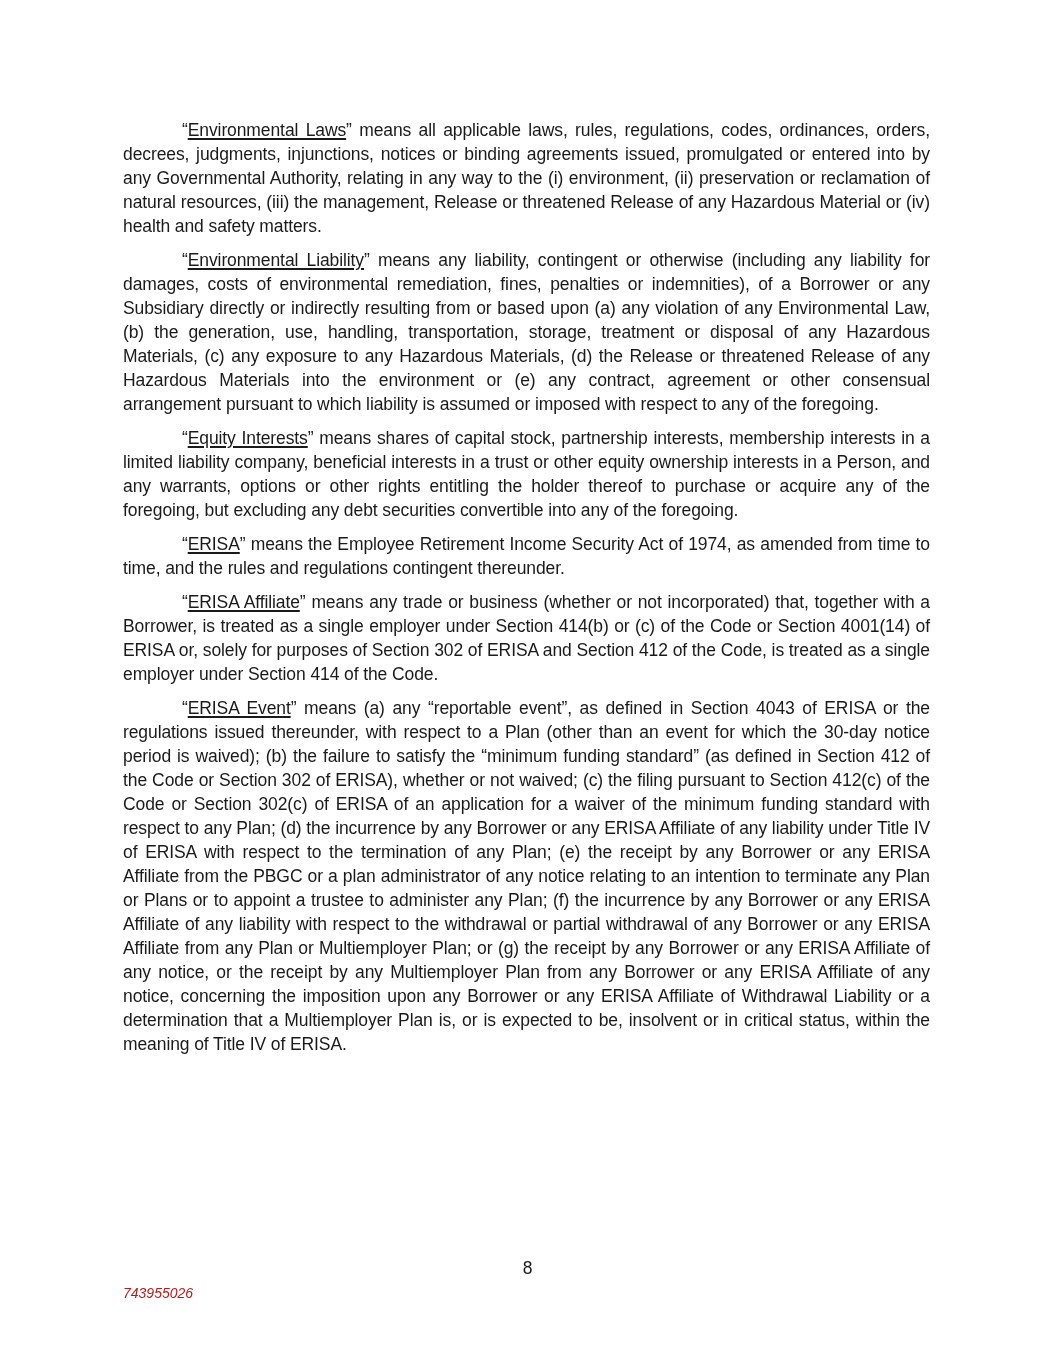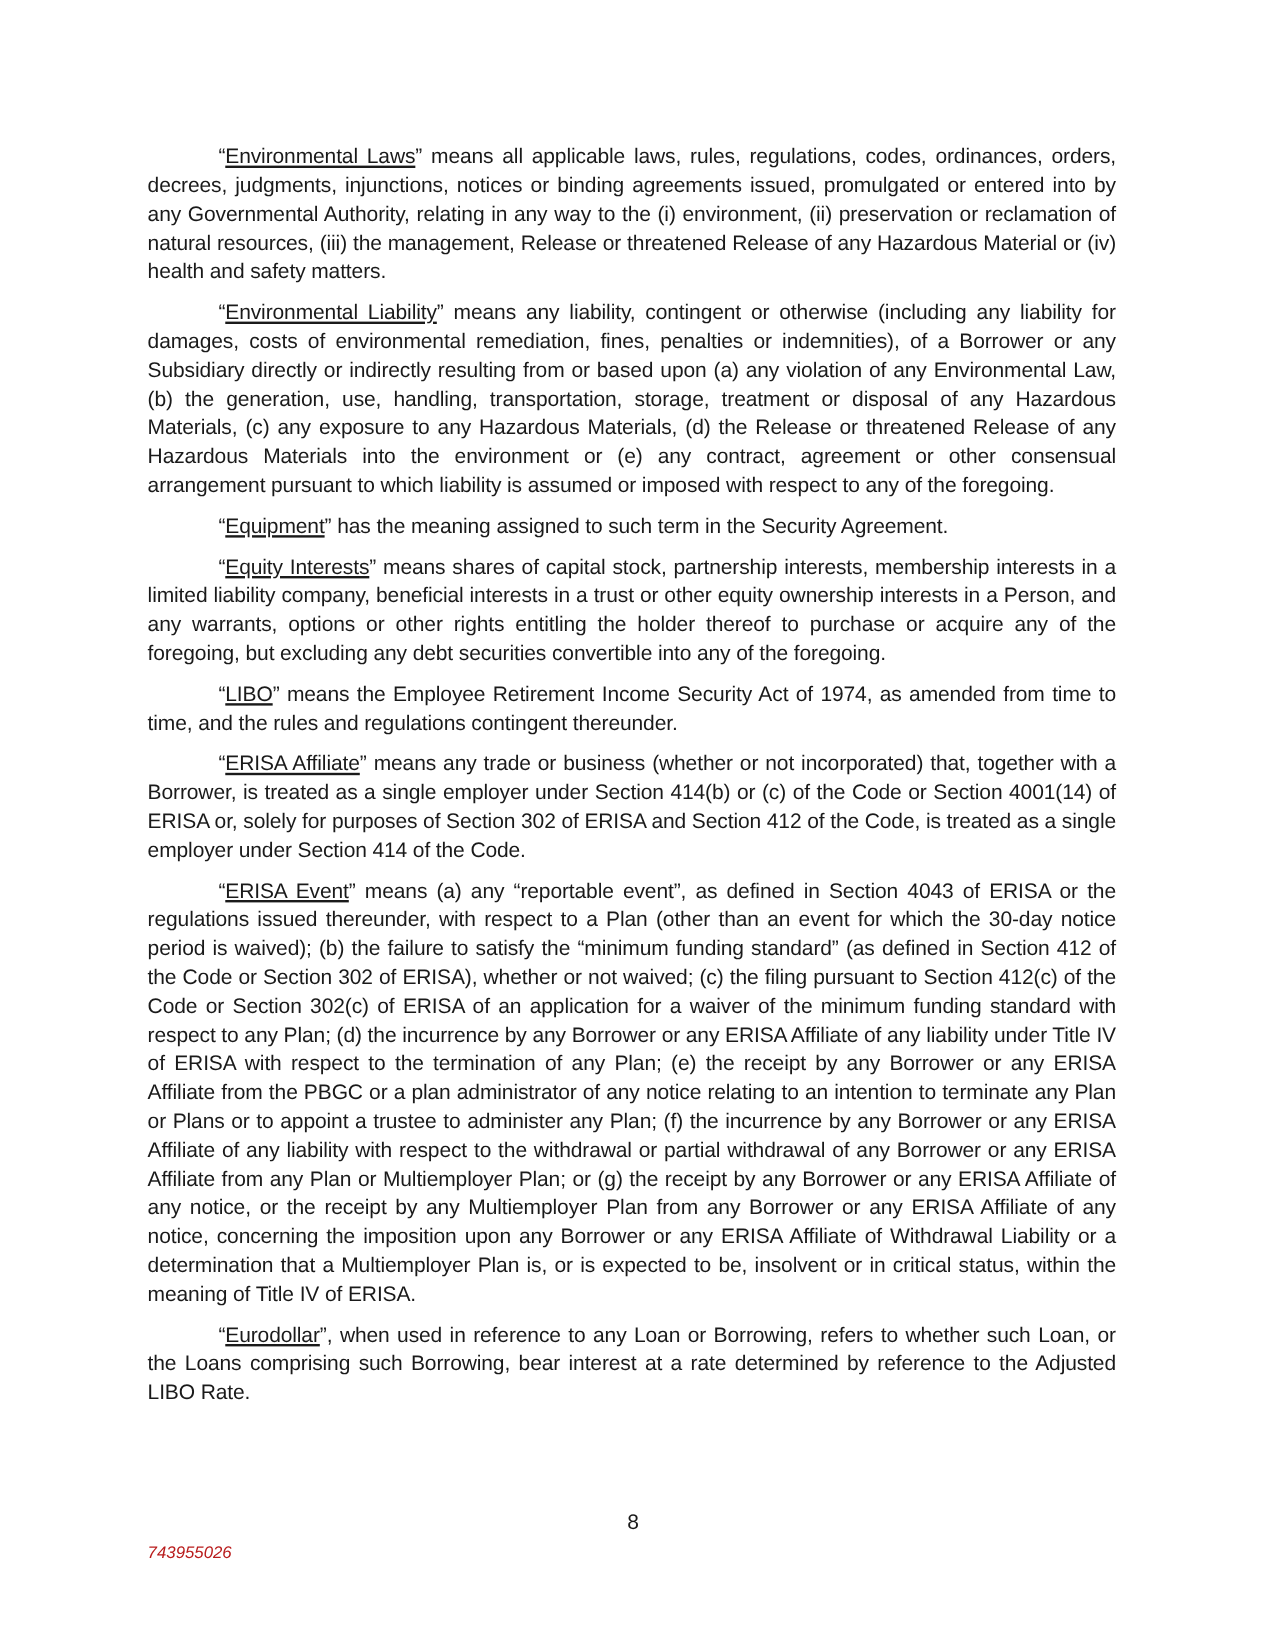--- a/index.html
+++ b/index.html
@@ -61,30 +61,28 @@
 </head>
 <body>
 
 <div class="page">
   <main class="content">
 
     <p class="para"><span>“</span><span class="term">Environmental Laws</span><span>” means all applicable laws, rules, regulations, codes, ordinances, orders, decrees, judgments, injunctions, notices or binding agreements issued, promulgated or entered into by any Governmental Authority, relating in any way to the (i) environment, (ii) preservation or reclamation of natural resources, (iii) the management, Release or threatened Release of any Hazardous Material or (iv) health and safety matters.</span></p>
 
     <p class="para"><span>“</span><span class="term">Environmental Liability</span><span>” means any liability, contingent or otherwise (including any liability for damages, costs of environmental remediation, fines, penalties or indemnities), of a Borrower or any Subsidiary directly or indirectly resulting from or based upon (a) any violation of any Environmental Law, (b) the generation, use, handling, transportation, storage, treatment or disposal of any Hazardous Materials, (c) any exposure to any Hazardous Materials, (d) the Release or threatened Release of any Hazardous Materials into the environment or (e) any contract, agreement or other consensual arrangement pursuant to which liability is assumed or imposed with respect to any of the foregoing.</span></p>
 
-    <p class="para"><span>“</span><span class="term">Equipment</span><span>” has the meaning assigned to such term in the Security Agreement.</span></p>
 
     <p class="para"><span>“</span><span class="term">Equity Interests</span><span>” means shares of capital stock, partnership interests, membership interests in a limited liability company, beneficial interests in a trust or other equity ownership interests in a Person, and any warrants, options or other rights entitling the holder thereof to purchase or acquire any of the foregoing, but excluding any debt securities convertible into any of the foregoing.</span></p>
 
-    <p class="para"><span>“</span><span class="term">LIBO</span><span>” means the Employee Retirement Income Security Act of 1974, as amended from time to time, and the rules and regulations contingent thereunder.</span></p>
+    <p class="para"><span>“</span><span class="term">ERISA</span><span>” means the Employee Retirement Income Security Act of 1974, as amended from time to time, and the rules and regulations contingent thereunder.</span></p>
 
     <p class="para"><span>“</span><span class="term">ERISA Affiliate</span><span>” means any trade or business (whether or not incorporated) that, together with a Borrower, is treated as a single employer under Section 414(b) or (c) of the Code or Section 4001(14) of ERISA or, solely for purposes of Section 302 of ERISA and Section 412 of the Code, is treated as a single employer under Section 414 of the Code.</span></p>
 
     <p class="para"><span>“</span><span class="term">ERISA Event</span><span>” means (a) any “reportable event”, as defined in Section 4043 of ERISA or the regulations issued thereunder, with respect to a Plan (other than an event for which the 30-day notice period is waived); (b) the failure to satisfy the “minimum funding standard” (as defined in Section 412 of the Code or Section 302 of ERISA), whether or not waived; (c) the filing pursuant to Section 412(c) of the Code or Section 302(c) of ERISA of an application for a waiver of the minimum funding standard with respect to any Plan; (d) the incurrence by any Borrower or any ERISA Affiliate of any liability under Title IV of ERISA with respect to the termination of any Plan; (e) the receipt by any Borrower or any ERISA Affiliate from the PBGC or a plan administrator of any notice relating to an intention to terminate any Plan or Plans or to appoint a trustee to administer any Plan; (f) the incurrence by any Borrower or any ERISA Affiliate of any liability with respect to the withdrawal or partial withdrawal of any Borrower or any ERISA Affiliate from any Plan or Multiemployer Plan; or (g) the receipt by any Borrower or any ERISA Affiliate of any notice, or the receipt by any Multiemployer Plan from any Borrower or any ERISA Affiliate of any notice, concerning the imposition upon any Borrower or any ERISA Affiliate of Withdrawal Liability or a determination that a Multiemployer Plan is, or is expected to be, insolvent or in critical status, within the meaning of Title IV of ERISA.</span></p>
 
-    <p class="para"><span>“</span><span class="term">Eurodollar</span><span>”, when used in reference to any Loan or Borrowing, refers to whether such Loan, or the Loans comprising such Borrowing, bear interest at a rate determined by reference to the Adjusted LIBO Rate.</span></p>
 
 
   </main>
 
   <div class="page-number">8</div>
   <div class="footer-id">743955026</div>
 </div>
 
 </body></html>

